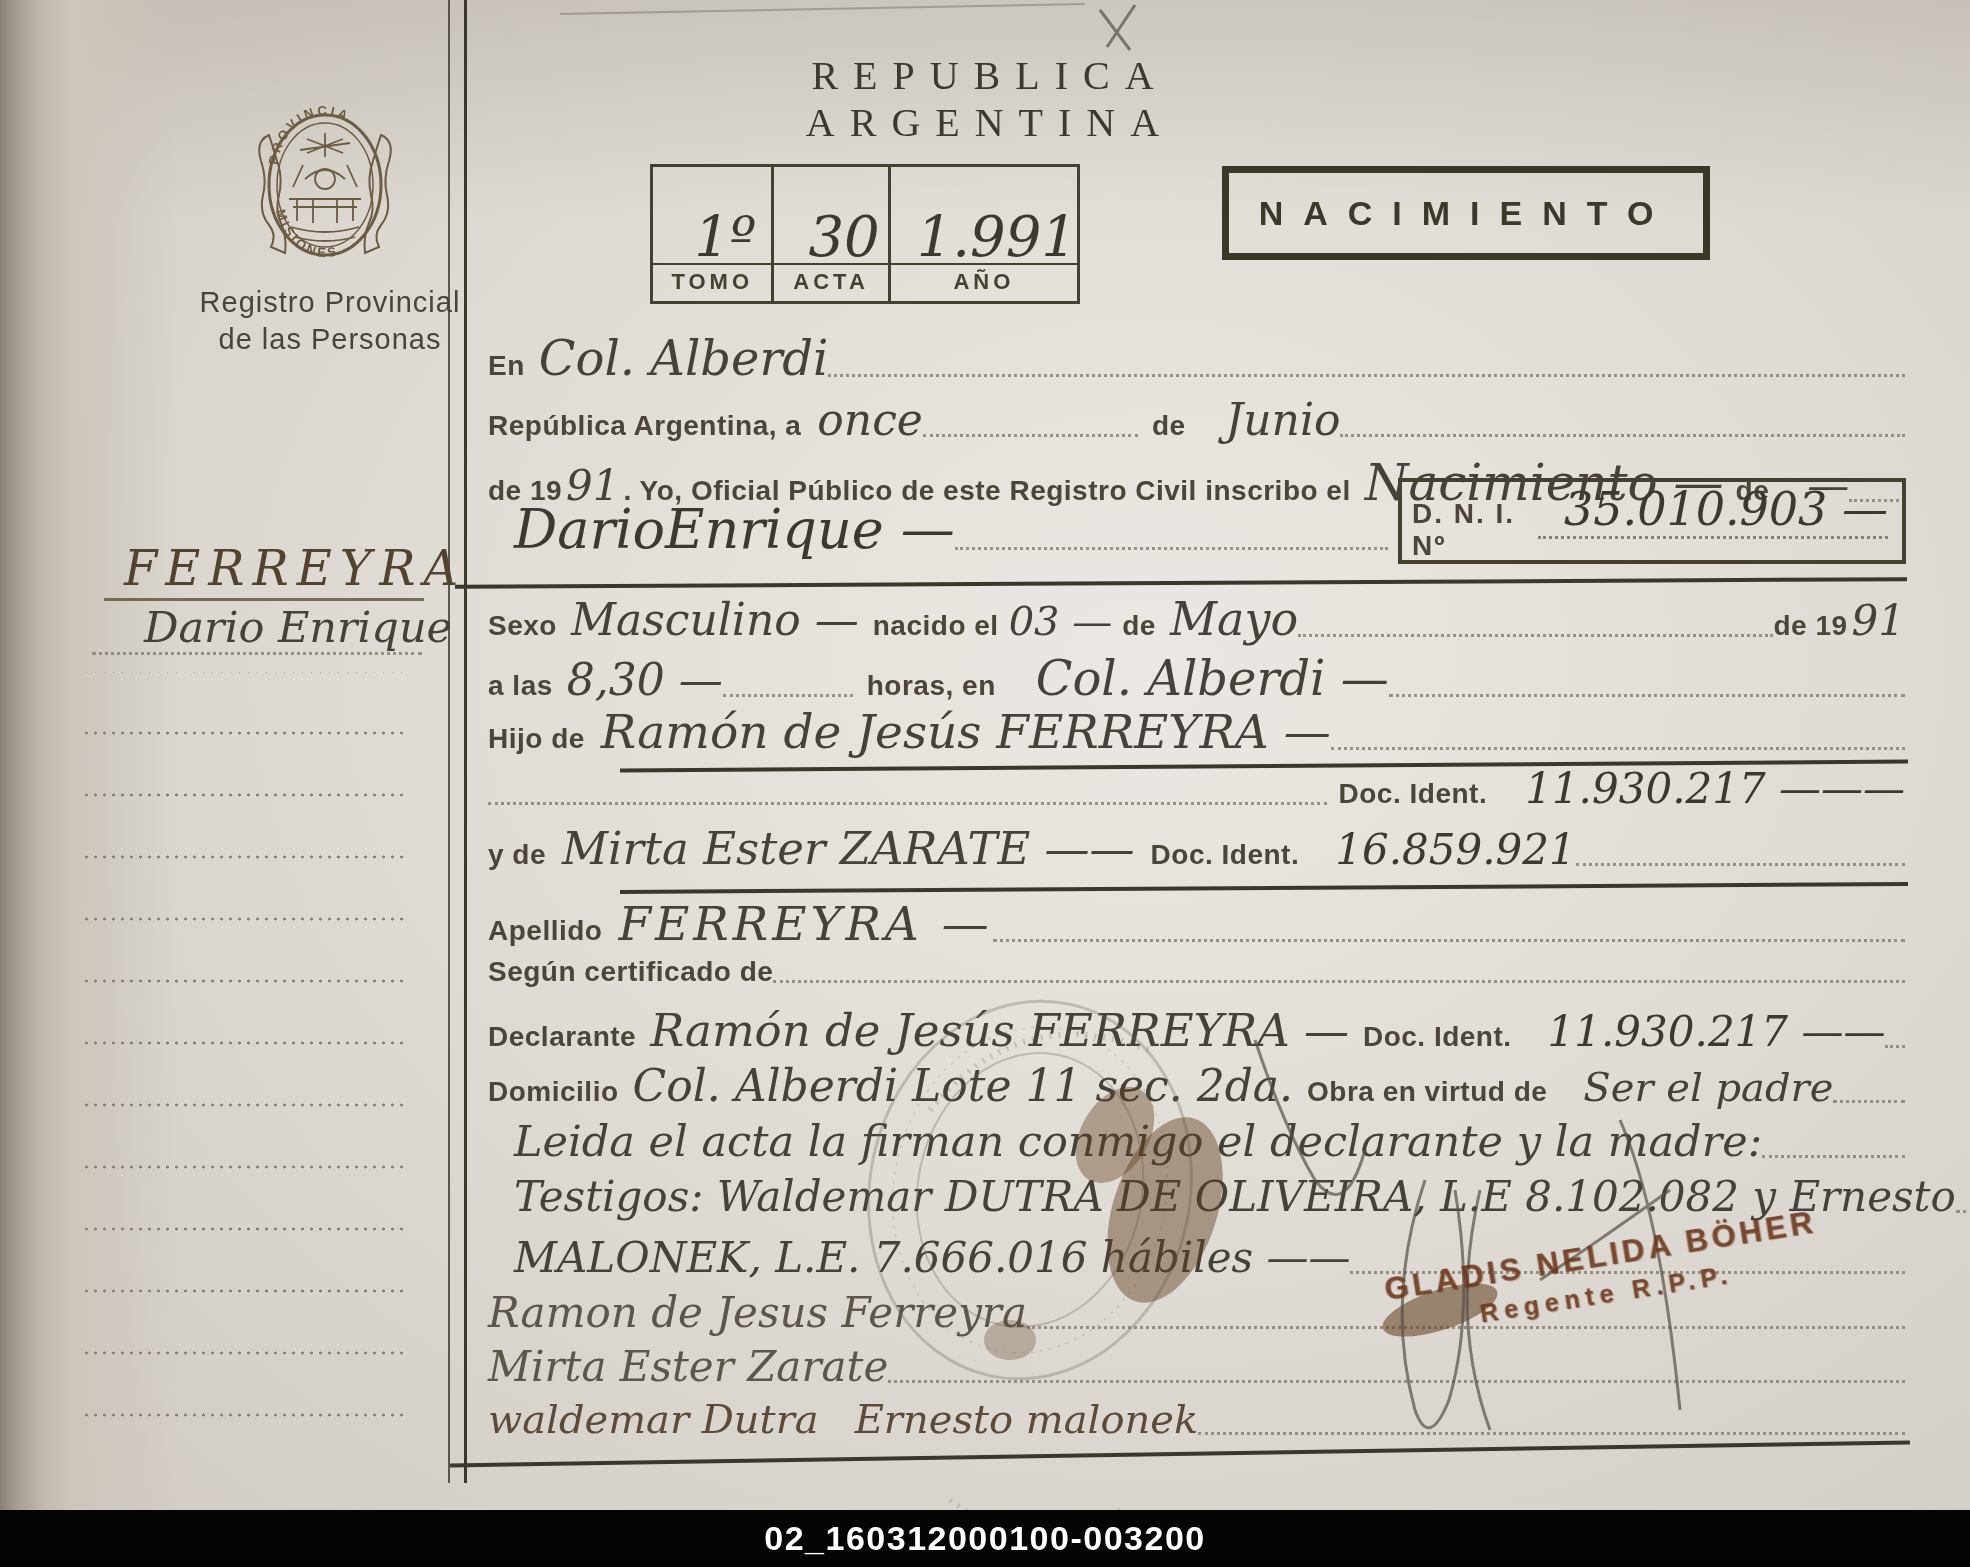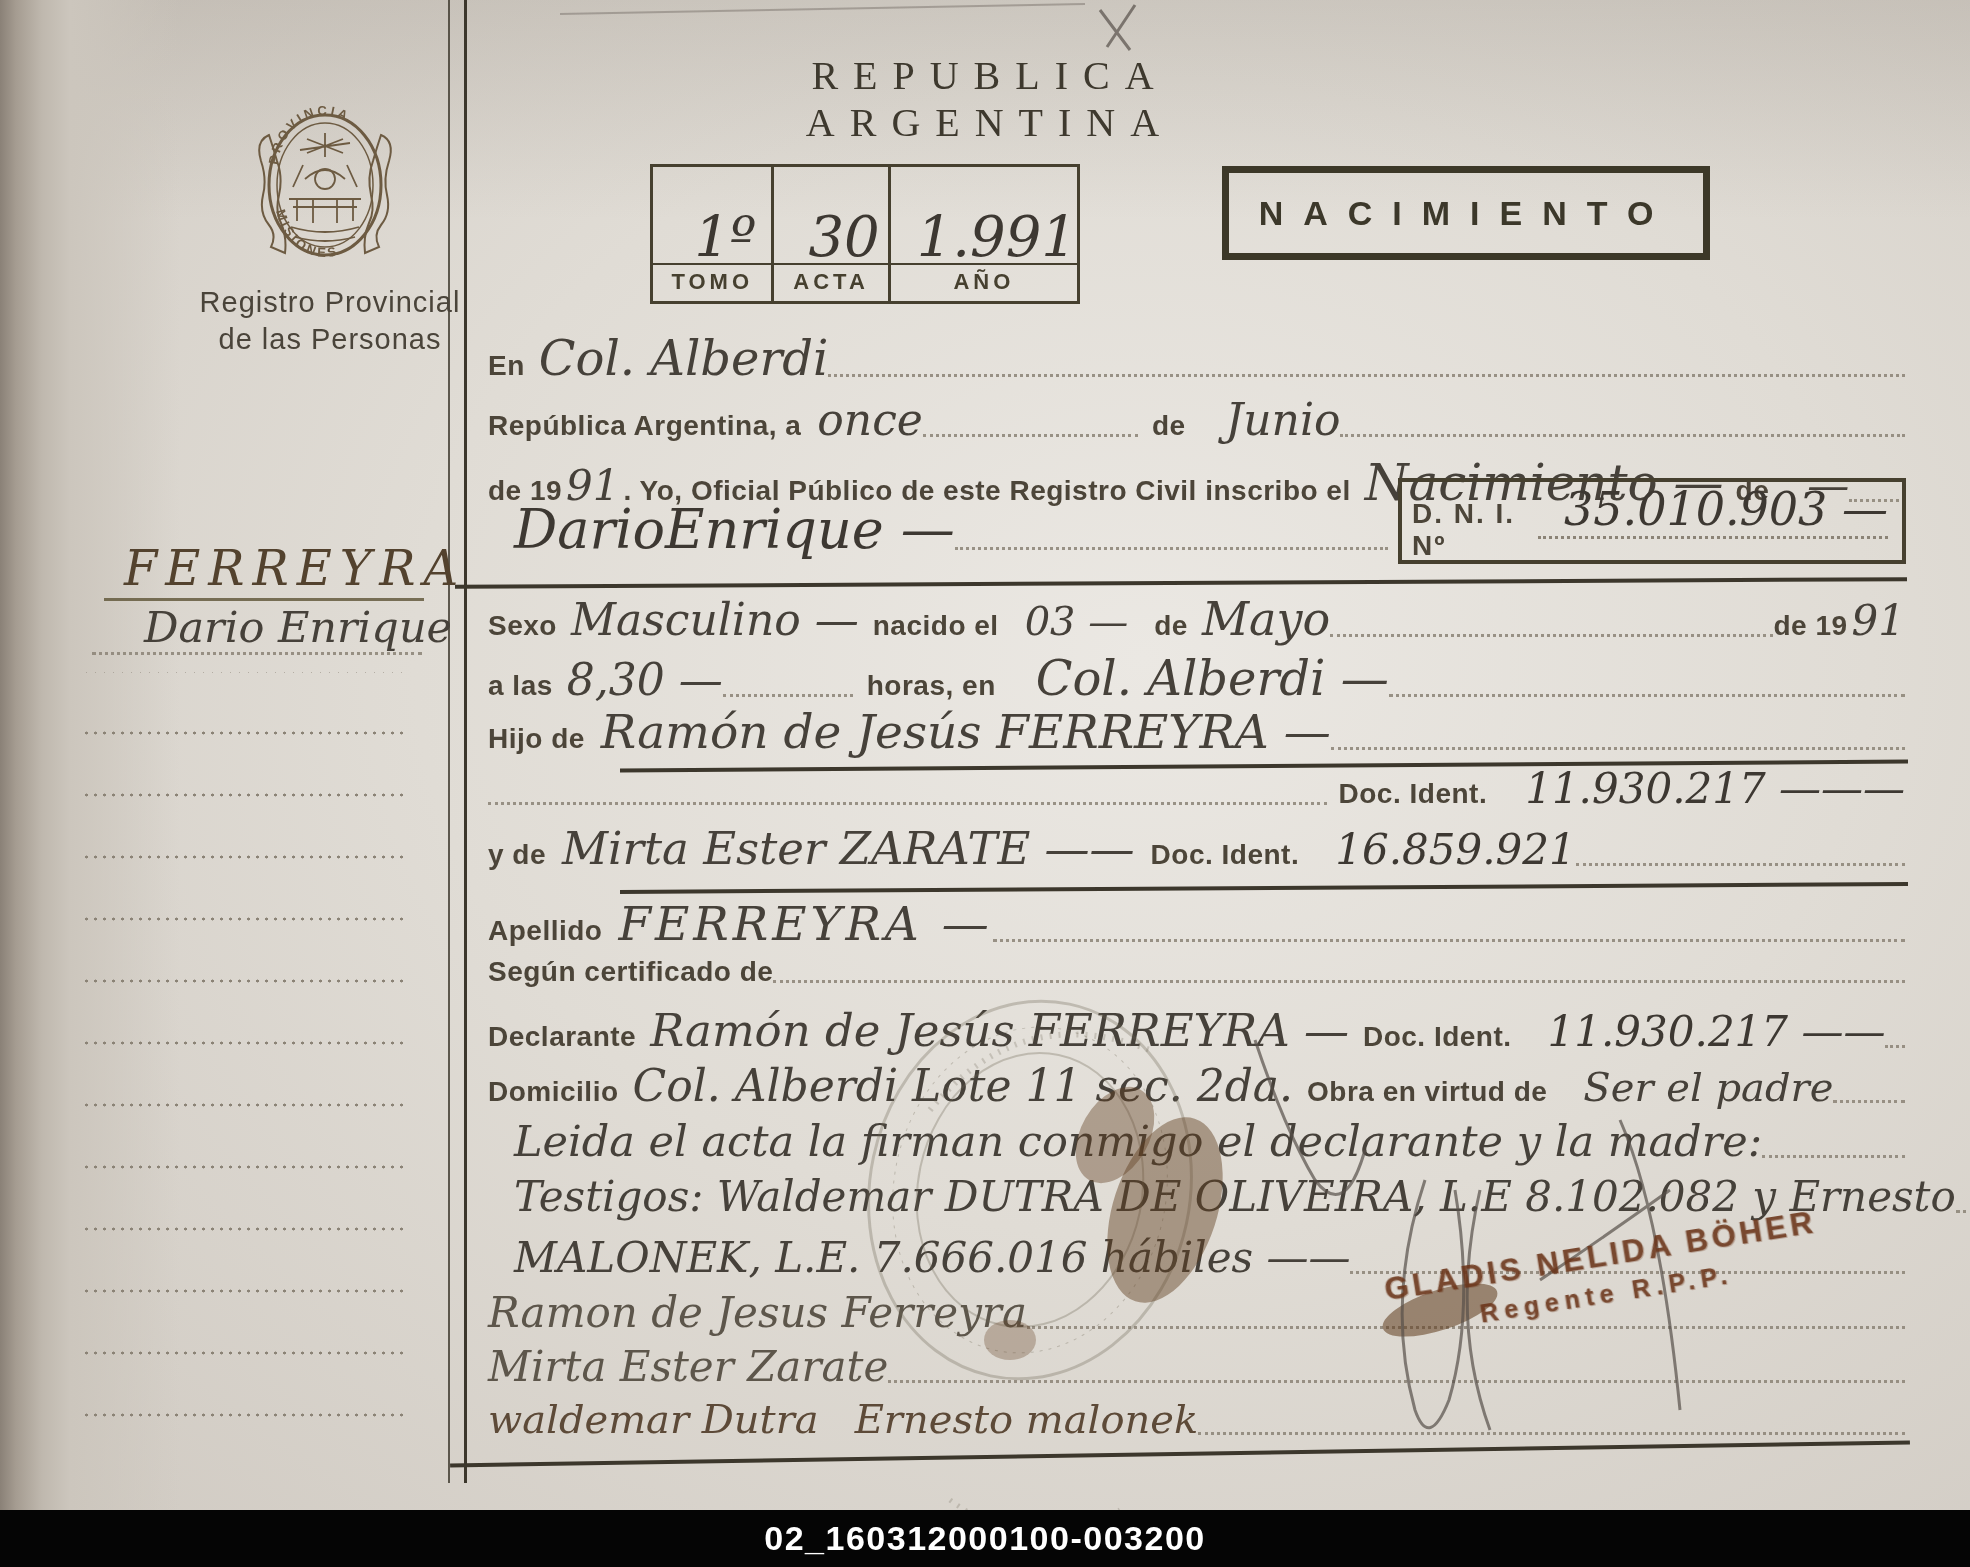--- a/index.html
+++ b/index.html
@@ -150,21 +150,21 @@
       <span class="hw hwb" style="font-size:46px;">35.010.903 —</span>
     </span>
   </div>
 
   <div class="solid" style="left:455px;top:581px;width:1452px;height:4px;transform:rotate(-0.3deg);"></div>
 
   <div class="row" style="top:592px;">
     <span class="lbl" style="font-size:28px;">Sexo</span>
     <span class="hw" style="font-size:44px;margin:0 14px;">Masculino —</span>
     <span class="lbl" style="font-size:28px;">nacido el</span>
-    <span class="hw" style="font-size:40px;margin:0 26px;">03 —</span>
+    <span class="hw" style="font-size:40px;margin:0 10px;">03 —</span>
     <span class="lbl" style="font-size:28px;">de</span>
     <span class="hw" style="font-size:46px;margin-left:14px;">Mayo</span>
     <span class="dot"></span>
     <span class="lbl" style="font-size:28px;">de 19</span>
     <span class="hw" style="font-size:42px;margin-left:4px;">91</span>
   </div>
 
   <div class="row" style="top:650px;">
     <span class="lbl" style="font-size:28px;">a las</span>
     <span class="hw" style="font-size:44px;margin-left:14px;">8,30 —</span>

